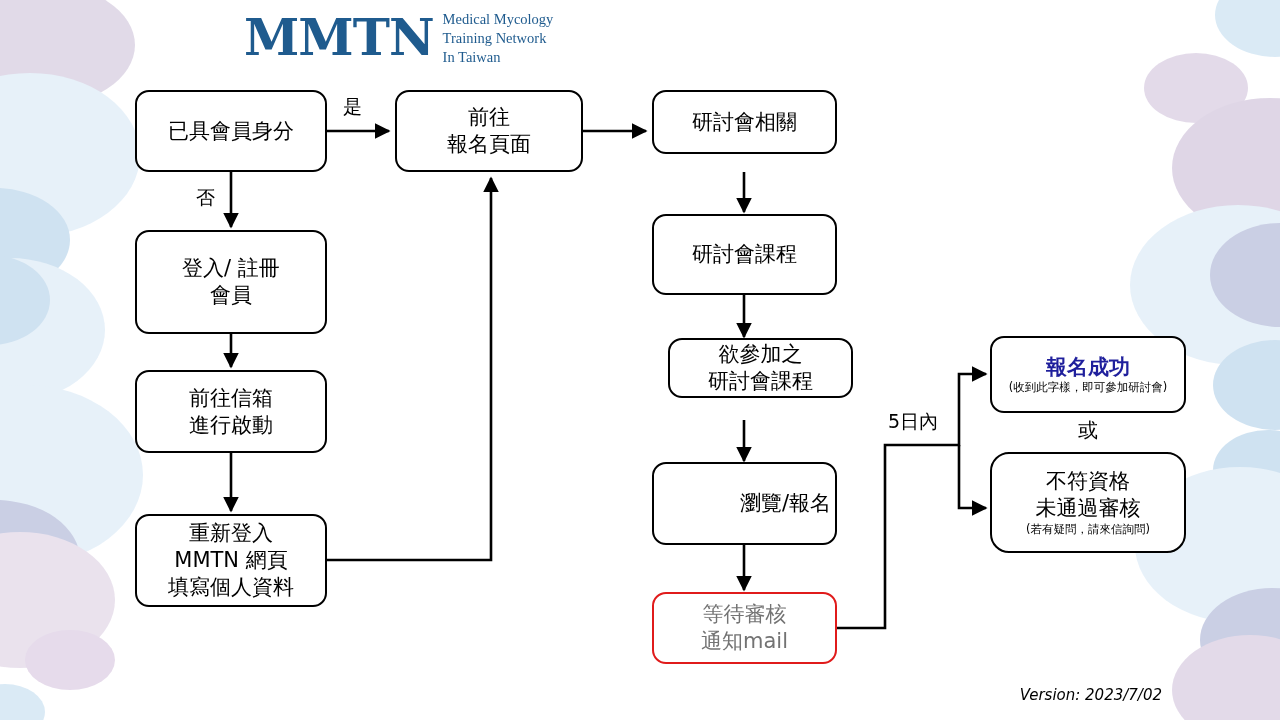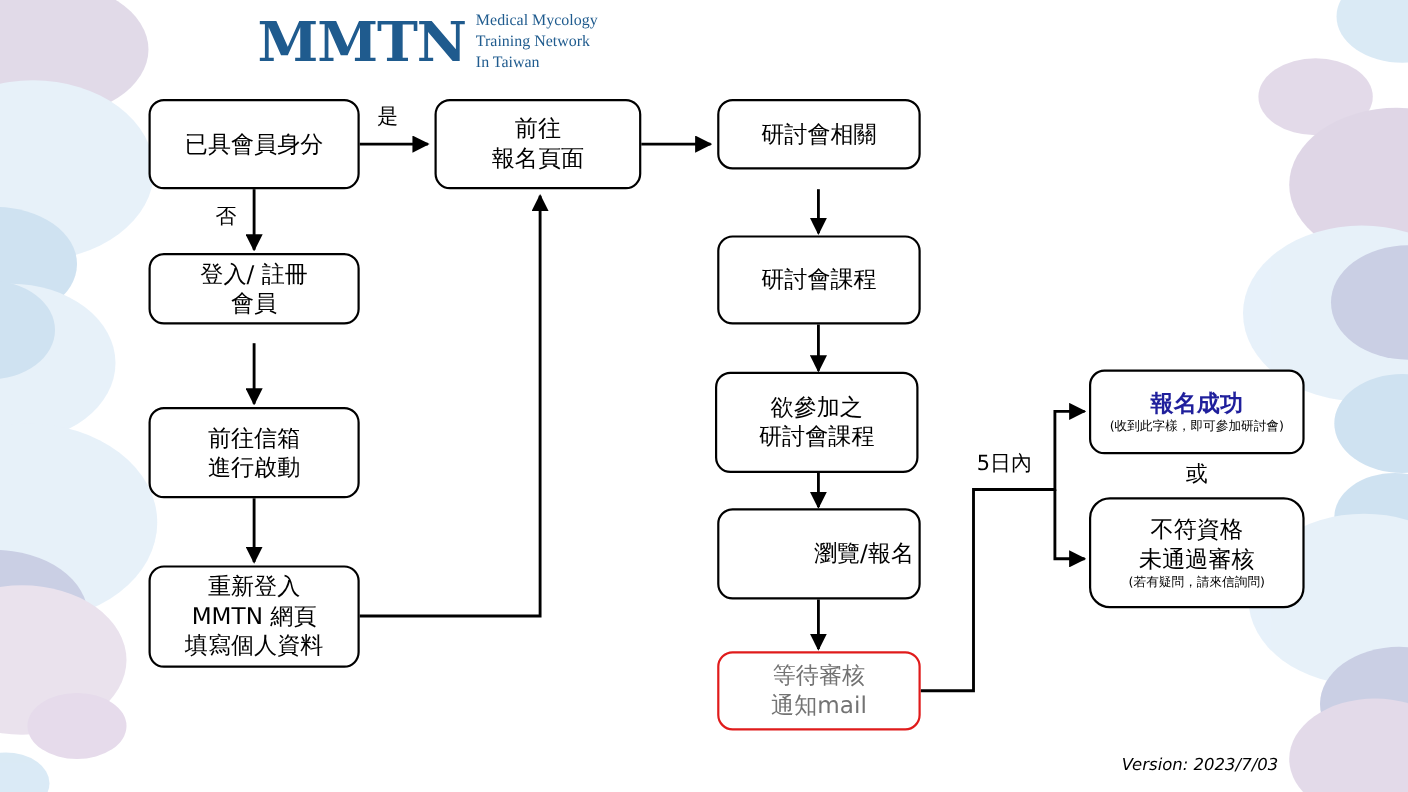--- a/index.html
+++ b/index.html
@@ -18,21 +18,21 @@
   
   #bg-decor {
     position: absolute;
     left: 0; top: 0;
     width: 1280px; height: 720px;
     pointer-events: none;
   }
   
   #header {
     position: absolute;
-    left: 6px; top: 0;
+    left: 16px; top: 0;
     width: 1072px;
     height: 78px;
   }
   #logo-block {
     position: absolute;
     left: 228px;
     top: 8px;
     display: flex;
     align-items: center;
   }
@@ -204,21 +204,21 @@
   <div id="flow">
 
     <div class="node" style="left:135px; top:90px; width:192px; height:82px;">
       <span>已具會員身分</span>
     </div>
 
     <div class="edge-label" style="left:343px; top:97px;">是</div>
 
     <div class="edge-label" style="left:196px; top:188px;">否</div>
 
-    <div class="node" style="left:135px; top:230px; width:192px; height:65px;">
+    <div class="node" style="left:135px; top:230px; width:192px; height:104px;">
       <span>登入/ 註冊
 會員</span>
     </div>
 
     <div class="node" style="left:135px; top:370px; width:192px; height:83px;">
       <span>前往信箱
 進行啟動</span>
     </div>
 
     <div class="node" style="left:395px; top:90px; width:188px; height:82px;">
@@ -233,21 +233,21 @@
     </div>
 
     <div class="node" style="left:652px; top:90px; width:185px; height:64px;">
       <span>研討會相關</span>
     </div>
 
     <div class="node" style="left:652px; top:214px; width:185px; height:81px;">
       <span>研討會課程</span>
     </div>
 
-    <div class="node" style="left:650px; top:338px; width:185px; height:92px;">
+    <div class="node" style="left:668px; top:338px; width:185px; height:60px;">
       <span>欲參加之
 研討會課程</span>
     </div>
 
     <div class="node" style="left:652px; top:462px; width:185px; height:83px;align-items:flex-end;">
       <span>瀏覽/報名</span>
     </div>
 
     <div class="node red" style="left:652px; top:592px; width:185px; height:72px;">
       <span>等待審核
@@ -264,15 +264,15 @@
     <div class="or-label" style="left:1078px; top:420px;">或</div>
 
     <div class="node" style="left:990px; top:452px; width:196px; height:101px;border-radius:19px;">
       <span>不符資格
 未通過審核</span>
       <span class="sub-note">(若有疑問，請來信詢問)</span>
     </div>
 
   </div>
 
-  <div id="version-stamp">Version: 2023/7/03</div>
+  <div id="version-stamp">Version: 2023/7/02</div>
 
 </div>
 
 </body></html>

